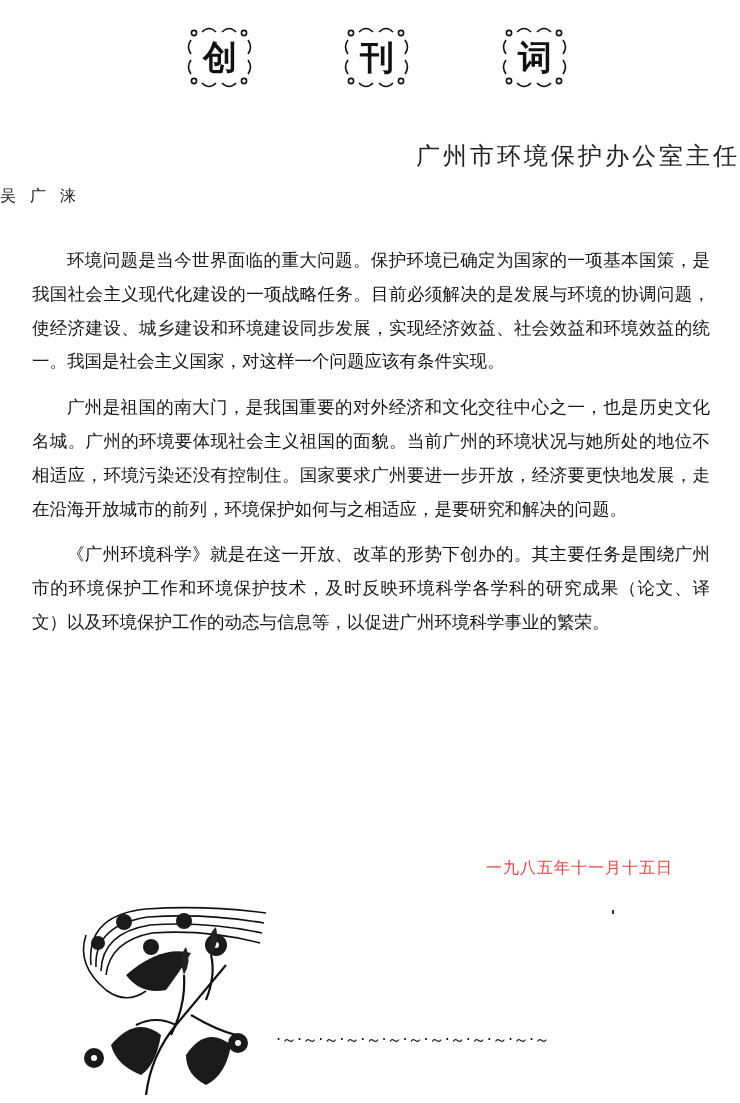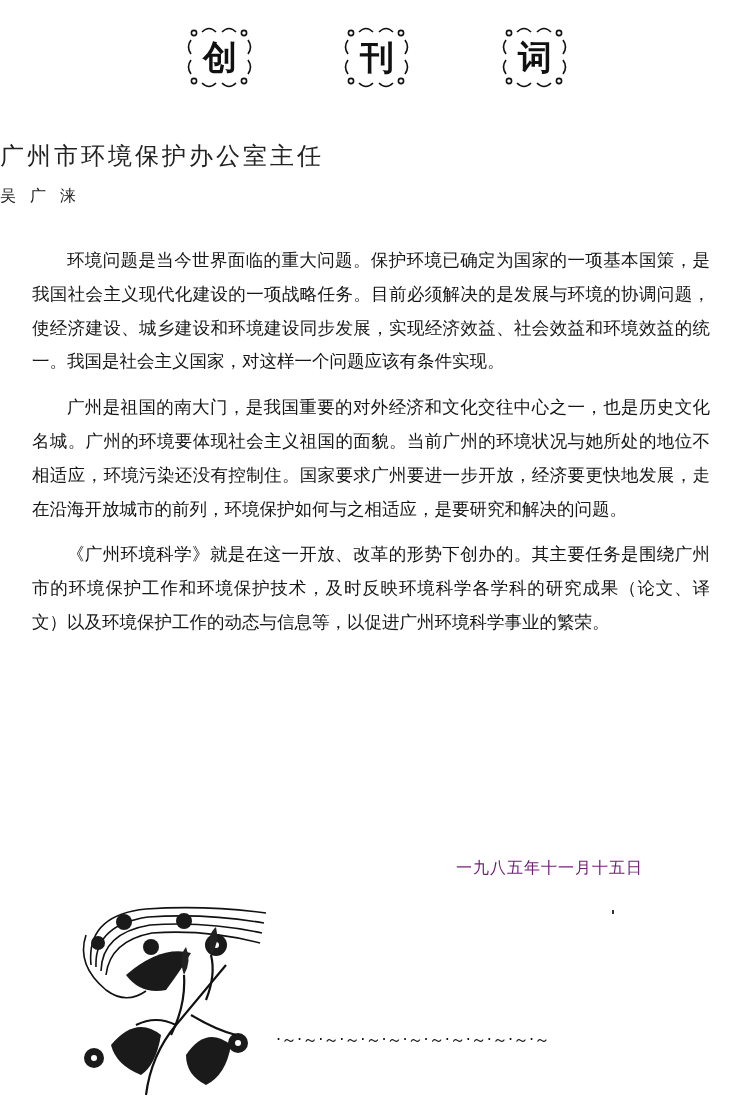--- a/index.html
+++ b/index.html
@@ -13,37 +13,37 @@
   .heading-char {
     position: absolute; top: 0; width: 70px; height: 70px;
     display: flex; align-items: center; justify-content: center;
   }
   .heading-char svg { position: absolute; left: 0; top: 0; }
   .heading-glyph {
     position: relative; font-family: "DejaVu Sans", sans-serif; font-weight: bold;
     font-size: 34px; color: #111; line-height: 1;
   }
   .subtitle {
-    position: absolute; top: 140px; left: 0; width: 740px; text-align: left;
+    position: absolute; top: 140px; left: 0; width: 740px; text-align: right;
     font-size: 24px; letter-spacing: 3px; color: #222; font-family: Liberation Mono, monospace;
   }
   .author {
     position: absolute; top: 186px; left: 0; width: 740px; text-align: left;
     font-size: 16px; letter-spacing: 14px; color: #222;
   }
   .body-text {
     position: absolute; top: 232px; left: 20px; width: 702px;
   }
   .para {
     margin: 12px; font-size: 17.5px; line-height: 33.8px; text-indent: 35px;
     text-align: justify; text-justify: inter-character; color: #161616;
   }
   .date {
-    position: absolute; top: 858px; left: 456px; font-size: 16px; letter-spacing: 1px;
-    color: #701a75;
+    position: absolute; top: 858px; left: 486px; font-size: 16px; letter-spacing: 1px;
+    color: #ef4444;
   }
   .flower {
     position: absolute; left: 66px; top: 895px; width: 220px; height: 200px;
   }
   .ornament-line {
     position: absolute; left: 276px; top: 1030px; font-size: 16px; letter-spacing: 0;
     font-family: "DejaVu Sans", sans-serif; color: #111; white-space: nowrap;
   }
   .speck { position: absolute; left: 612px; top: 910px; width: 2px; height: 4px; background: #333; }
 </style>

